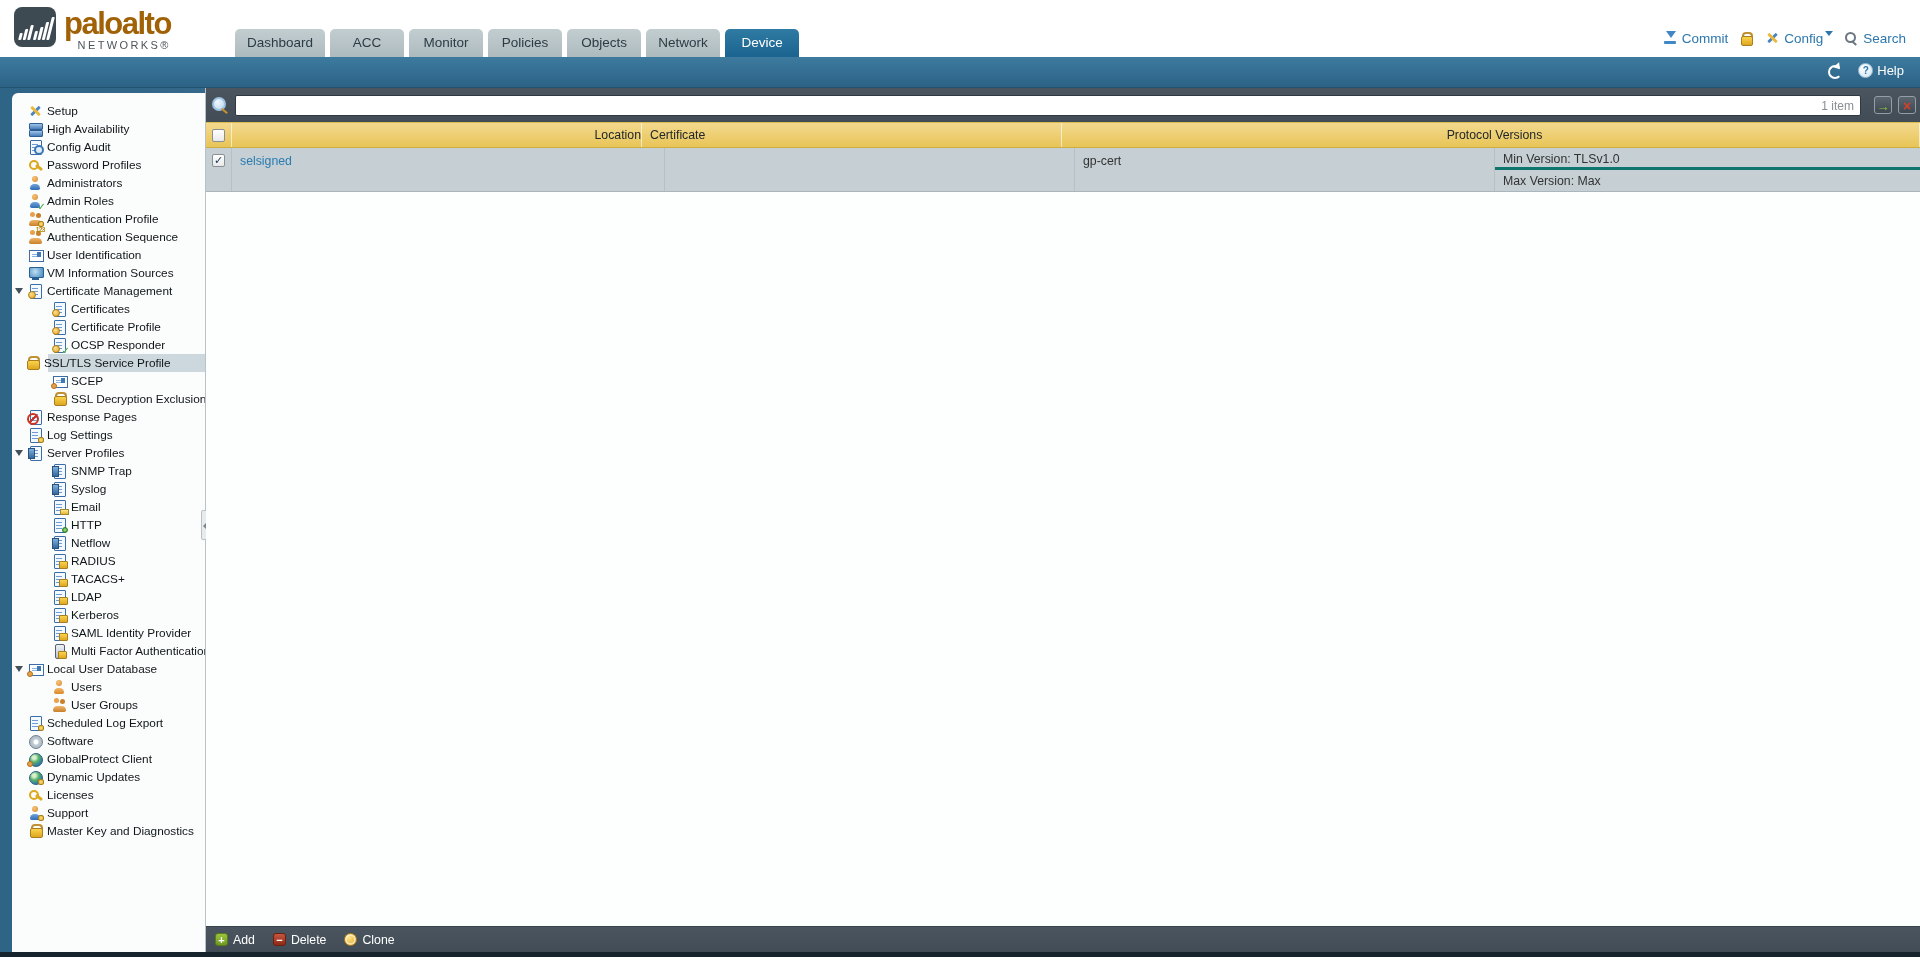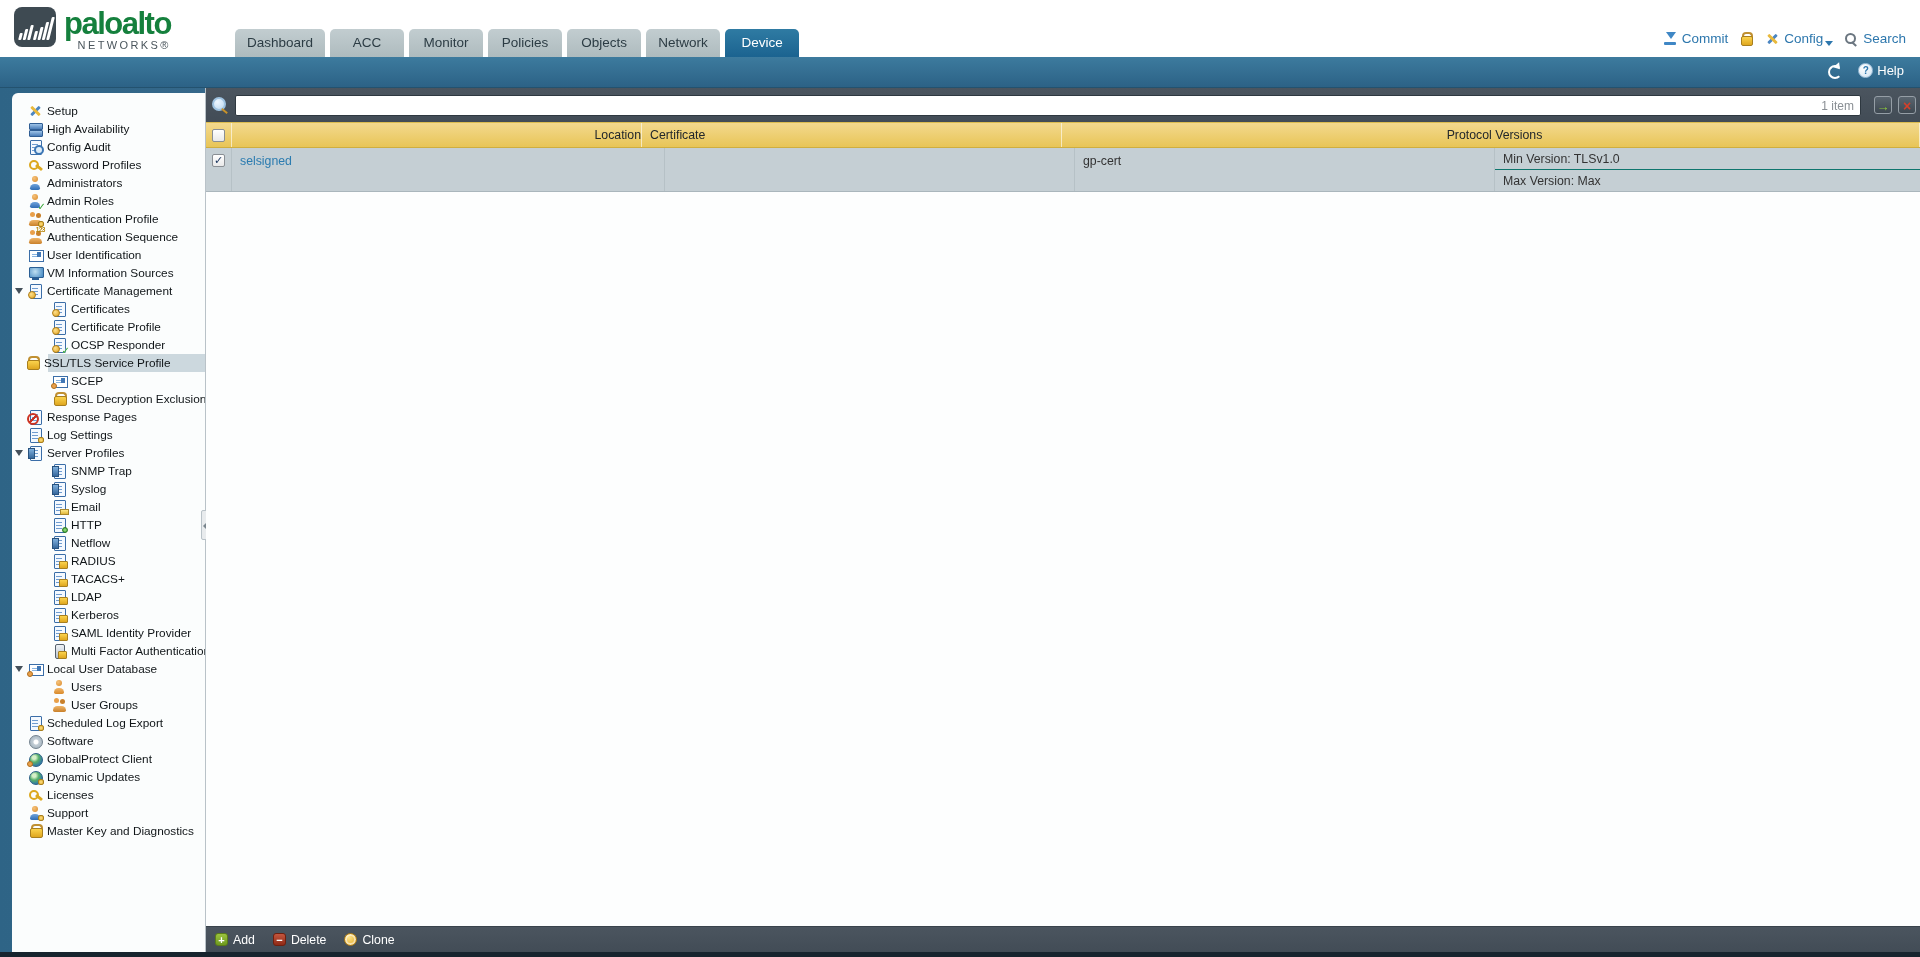--- a/index.html
+++ b/index.html
@@ -3,32 +3,32 @@
 <meta charset="utf-8">
 <style>
   * { box-sizing: border-box; margin: 0; padding: 0; }
   html,body { width:1920px; height:957px; overflow:hidden; font-family:"Liberation Sans","DejaVu Sans",sans-serif; background:#fff; }
 
   
   #header { position:absolute; left:0; top:0; width:1920px; height:57px; background:#fff; }
   #logo { position:absolute; left:14px; top:7px; display:flex; align-items:flex-start; gap:8px; }
   #logo-mark { width:42px; height:40px; background:#3e4a52; border-radius:8px; display:flex; align-items:flex-end; justify-content:center; gap:2px; padding-bottom:7px; transform:none; }
   #logo-mark i { display:block; width:3px; background:#fff; border-radius:1px; transform:skewX(-14deg); }
-  #logo-text .brand { font-size:31px; font-weight:600; color:#15803d; letter-spacing:-1.5px; line-height:34px; }
+  #logo-text .brand { font-size:31px; font-weight:600; color:#a16207; letter-spacing:-1.5px; line-height:34px; }
   #logo-text .sub { font-size:11px; letter-spacing:2.4px; color:#4a555c; text-align:right; margin-top:-2px; }
 
   
   #tabs { position:absolute; left:235px; top:29px; height:28px; display:flex; gap:5px; }
   .tab { min-width:74px; padding:0 12px; height:28px; line-height:28px; text-align:center; font-size:13.5px;
          background:linear-gradient(#c2cdd0,#aebbbe); color:#2c3c44; border-radius:5px 5px 0 0; cursor:default; }
   .tab.active { background:linear-gradient(#2f7ba3,#1b6390); color:#fff; }
 
   
   #hdr-actions { position:absolute; right:14px; top:31px; display:flex; align-items:center; gap:11px; color:#2d77ad; font-size:13.5px; }
-  .hact { display:flex; align-items:flex-end; gap:4px; }
+  .hact { display:flex; align-items:flex-start; gap:4px; }
   .mini { position:relative; display:inline-block; width:15px; height:14px; flex:none; }
   .commit-i::before { content:""; position:absolute; left:3px; top:0; border-left:5px solid transparent; border-right:5px solid transparent; border-top:7px solid #3f87c5; }
   .commit-i::after  { content:""; position:absolute; left:1px; bottom:1px; width:12px; height:3px; background:#3f87c5; border-radius:1px; }
   .lock-i::before { content:""; position:absolute; left:3px; top:0; width:7px; height:7px; border:2px solid #c09032; border-bottom:none; border-radius:4px 4px 0 0; }
   .lock-i::after  { content:""; position:absolute; left:2px; bottom:0; width:10px; height:8px; border-radius:2px; background:linear-gradient(#fbd34d,#dfa71f); border:1px solid #a87f1f; }
   .tools-i::before { content:""; position:absolute; left:6px; top:1px; width:3px; height:12px; background:#4b86c2; transform:rotate(45deg); border-radius:1px; }
   .tools-i::after  { content:""; position:absolute; left:6px; top:1px; width:3px; height:12px; background:#e9b93c; transform:rotate(-45deg); border-radius:1px; }
   .caret-i { width:0; height:0; border-left:4px solid transparent; border-right:4px solid transparent; border-top:5px solid #2d77ad; margin-left:-2px; }
   .search-i::before { content:""; position:absolute; left:1px; top:1px; width:7px; height:7px; border:2px solid #6b7680; border-radius:50%; }
   .search-i::after  { content:""; position:absolute; right:2px; bottom:1px; width:6px; height:2px; background:#6b7680; transform:rotate(42deg); }
@@ -114,21 +114,21 @@
   #thead { display:flex; height:26px; background:linear-gradient(#f3d98e,#e8c557); border-top:1px solid #dcbc50; border-bottom:1px solid #cfae3f; font-size:12.3px; color:#22272b; }
   .hcell { line-height:25px; padding-left:8px; border-right:1px solid rgba(255,255,255,.6); }
   .ckcell { width:26px; flex:none; display:flex; align-items:center; justify-content:center; border-right:1px solid rgba(255,255,255,.6); }
   .cbox { width:13px; height:13px; background:linear-gradient(#ffffff,#e9e9e9); border:1px solid #8a8f94; border-radius:2px; font-size:11px; line-height:11px; text-align:center; color:#17335c; font-weight:bold; }
   #trow { display:flex; height:44px; background:#c5cfd4; border-bottom:1px solid #aab6bc; font-size:12.3px; color:#333; }
   #trow .cell { border-right:1px solid #b6c1c6; padding:6px 0 0 8px; }
   #trow .ckcell { border-right:1px solid #b6c1c6; align-items:flex-start; padding-top:6px; }
   .link { color:#2c7cb0; cursor:pointer; }
   .proto-cell { padding:0 !important; }
   .proto-line { height:22px; line-height:22px; padding-left:8px; }
-  .proto-line.first { border-bottom:1px solid #0f766e; }
+  .proto-line.first { border-bottom:3px solid #0f766e; }
 
   
   #footerbar { position:absolute; left:0; bottom:0; width:100%; height:26px; background:linear-gradient(#4b555f,#424c56); border-top:1px solid #39434c; display:flex; align-items:center; gap:18px; padding-left:9px; color:#fff; font-size:12.3px; }
   .fbtn { display:flex; align-items:center; gap:5px; }
   .fb-i { width:13px; height:13px; border-radius:3px; text-align:center; font-weight:bold; font-size:11px; line-height:12px; color:#fff; flex:none; }
   .fb-plus  { background:linear-gradient(#9bc33e,#6f9a1f); border:1px solid #5a7d18; }
   .fb-minus { background:linear-gradient(#c4573f,#8f2a16); border:1px solid #701f0e; }
   .fb-clone { border-radius:50%; background:radial-gradient(circle at 35% 30%,#ffe58a,#e0a21f); border:1px solid #b07d15; box-shadow:inset 0 0 0 2px rgba(255,255,255,.55); }
 
   #bottomstrip { position:absolute; left:0; top:952px; width:1920px; height:5px; background:#17242e; }

